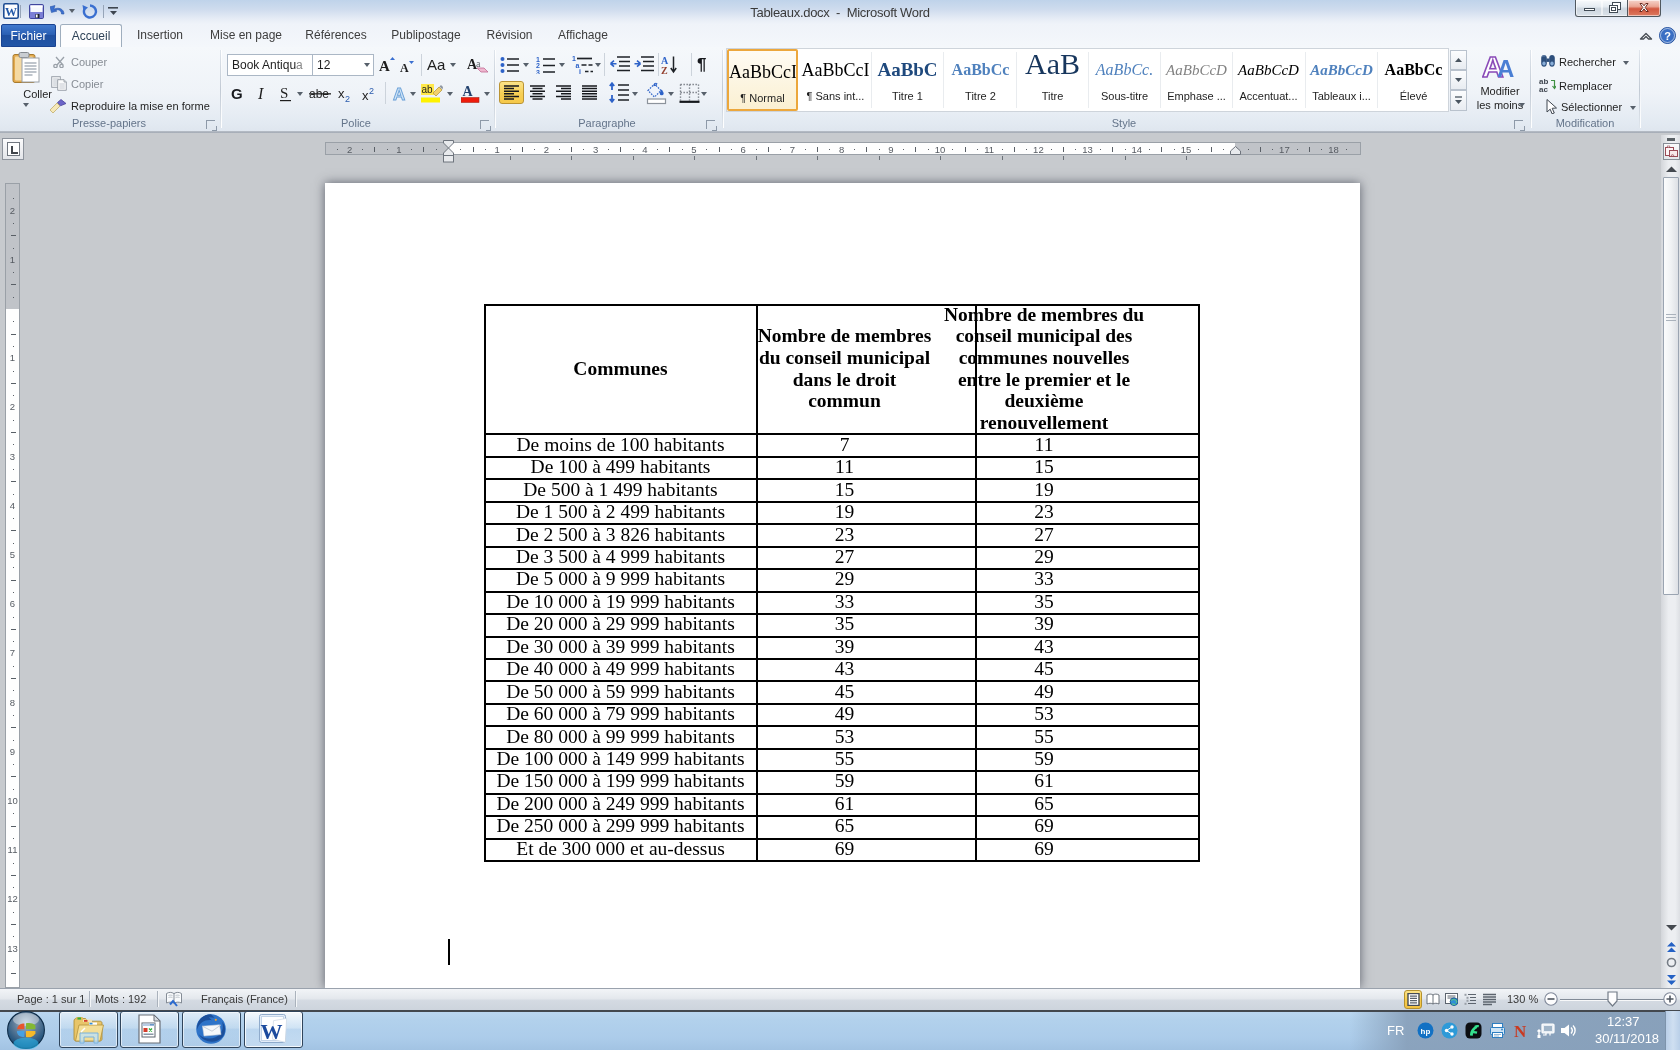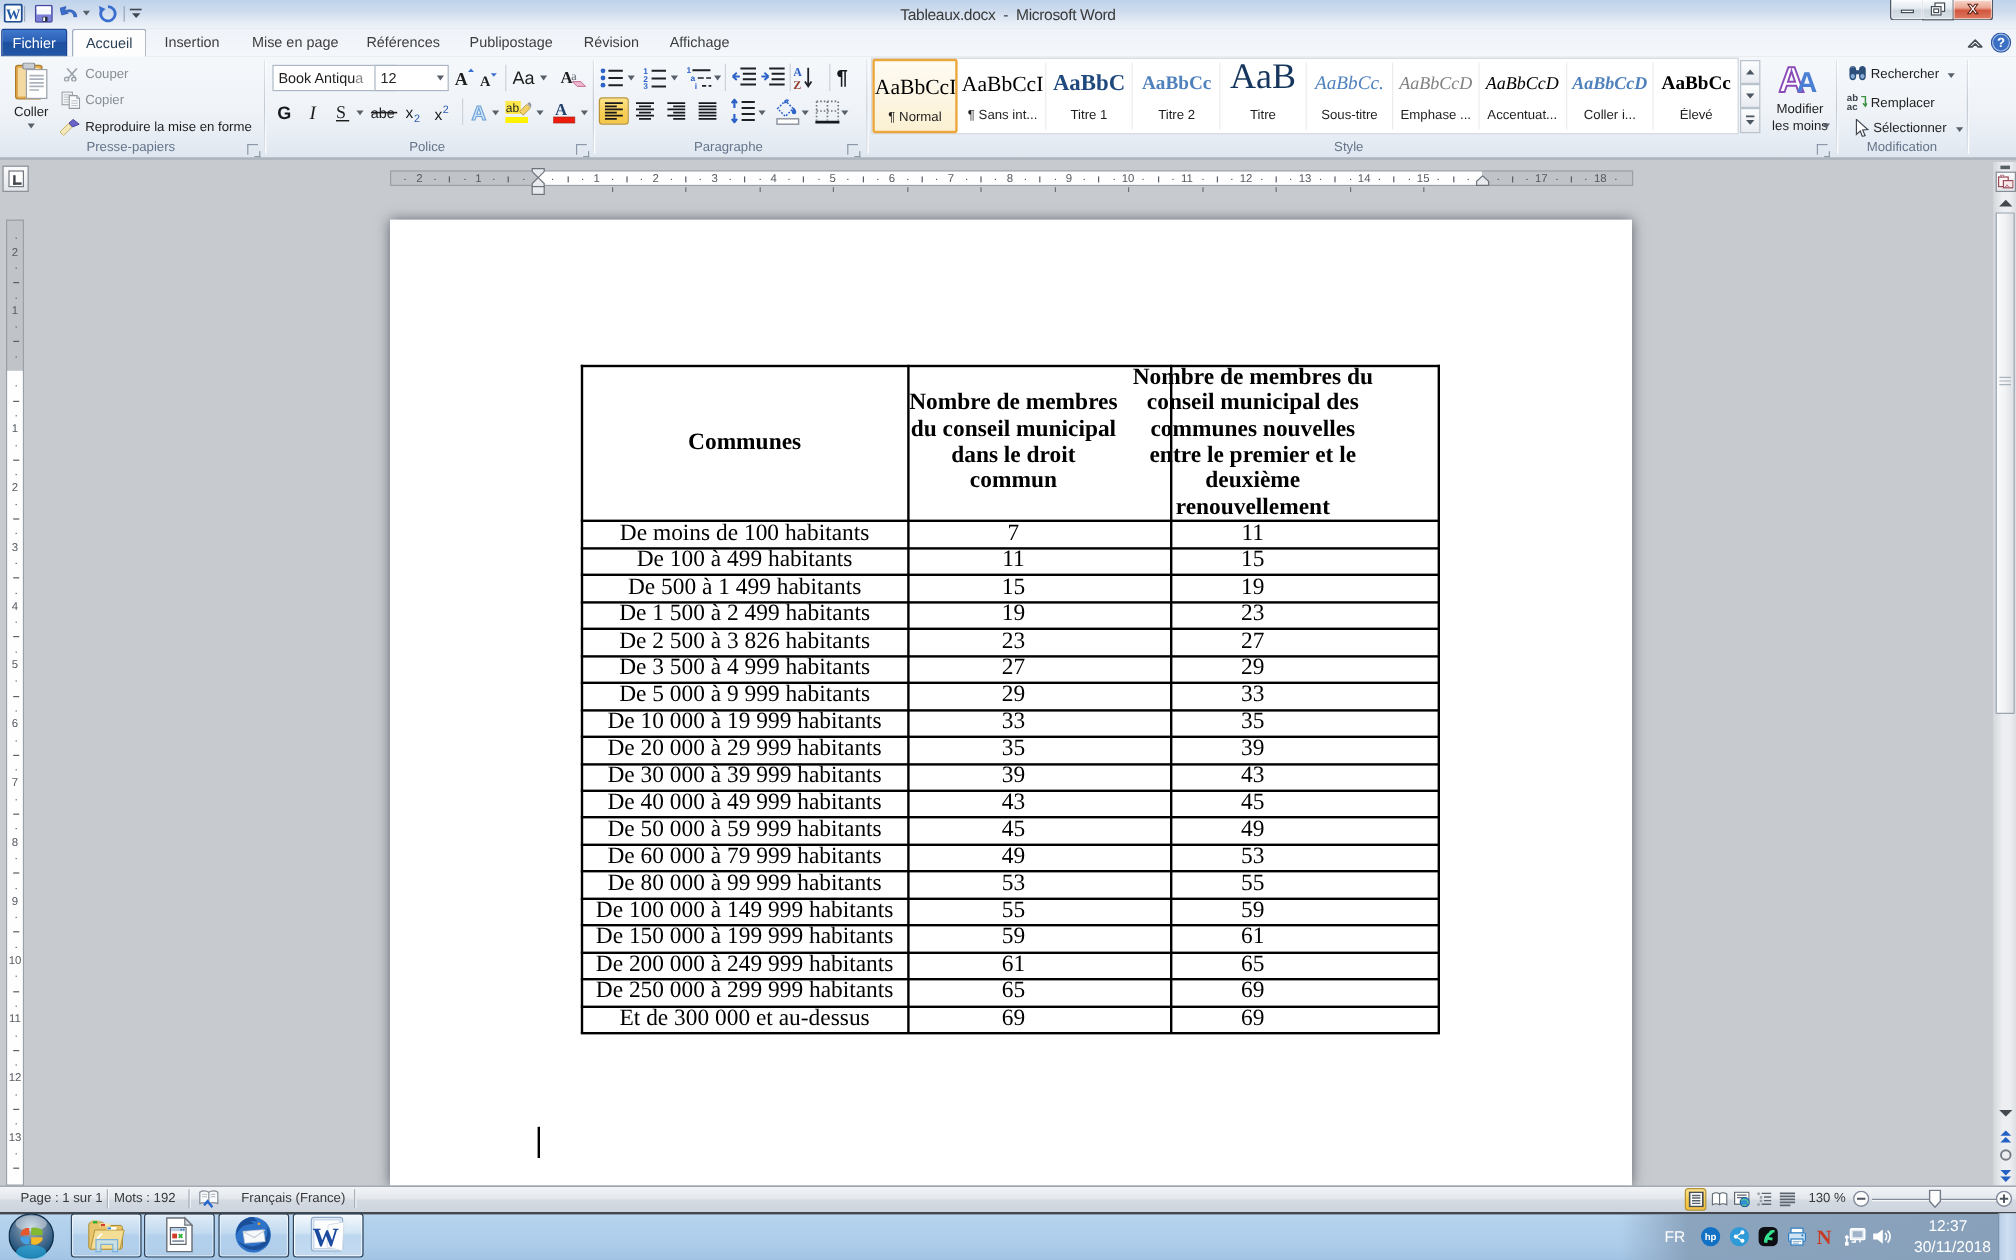--- a/index.html
+++ b/index.html
@@ -190,21 +190,21 @@
       <svg width="28" height="33" viewBox="0 0 28 33">
         <rect x="1" y="2.5" width="22" height="28" rx="2" fill="#e3aa4e" stroke="#a87b2e"></rect>
         <rect x="3" y="4.5" width="18" height="24" rx="1" fill="#f4d9a2"></rect>
         <rect x="7" y="0.5" width="10" height="5" rx="1.5" fill="#c9cdd2" stroke="#84898f"></rect>
         <rect x="10" y="6" width="17" height="24" fill="#fff" stroke="#9aa0a7"></rect>
         <g stroke="#aab2bc" stroke-width="1.4">
           <path d="M12.5 11h12M12.5 14h12M12.5 17h12M12.5 20h12M12.5 23h8"></path>
         </g>
       </svg>
     </div>
-  <div class="abs rtext" style="left:0px;top:88px;width:52px;text-align:center">Coller</div>
+  <div class="abs rtext" style="left:0px;top:88px;width:52px;text-align:right">Coller</div>
   <div class="abs" style="left:23px;top:103px">
       <div class="caret"></div>
     </div>
   <div class="abs" style="left:53px;top:56px;width:14px;height:12px">
       <svg width="14" height="12" viewBox="0 0 14 12">
         <g stroke="#9aa1a9" stroke-width="1.3" fill="none">
           <path d="M11 1 L4 9 M3 1 L10 9"></path>
           <circle cx="2.5" cy="10" r="1.7"></circle>
           <circle cx="8.5" cy="10" r="1.7"></circle>
         </g>
@@ -515,21 +515,21 @@
   <div class="stybox" style="left:1161px">
       <div class="stysample" style="font-style:italic;color:#828282;font-size:15px">AaBbCcD</div>
       <div class="stylabel">Emphase ...</div>
     </div>
   <div class="stybox" style="left:1233px">
       <div class="stysample" style="font-style:italic;font-size:15px">AaBbCcD</div>
       <div class="stylabel">Accentuat...</div>
     </div>
   <div class="stybox" style="left:1306px">
       <div class="stysample" style="font-style:italic;font-weight:bold;color:#4f81bd;font-size:15px">AaBbCcD</div>
-      <div class="stylabel">Coller i...</div>
+      <div class="stylabel">Tableaux i...</div>
     </div>
   <div class="stybox" style="left:1378px">
       <div class="stysample" style="font-weight:bold;font-size:16px">AaBbCc</div>
       <div class="stylabel">Élevé</div>
     </div>
   <div class="sgbtn" style="top:50px">
       <svg width="15" height="18" viewBox="0 0 15 18">
         <path d="M4 11 L7.5 7 L11 11 Z" fill="#4a5560"></path>
       </svg>
     </div>

